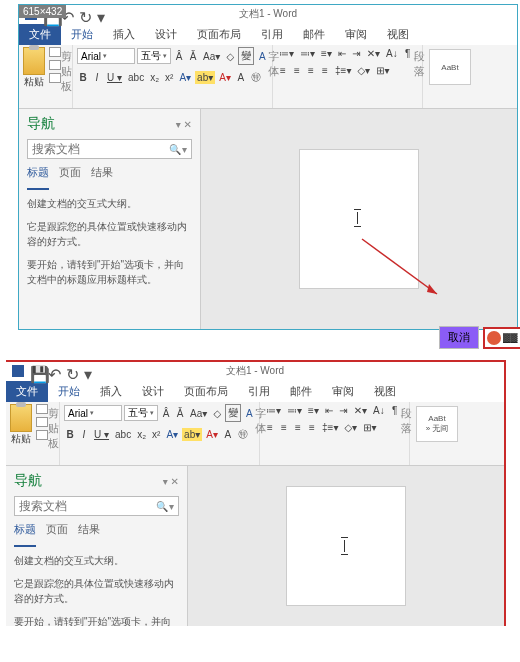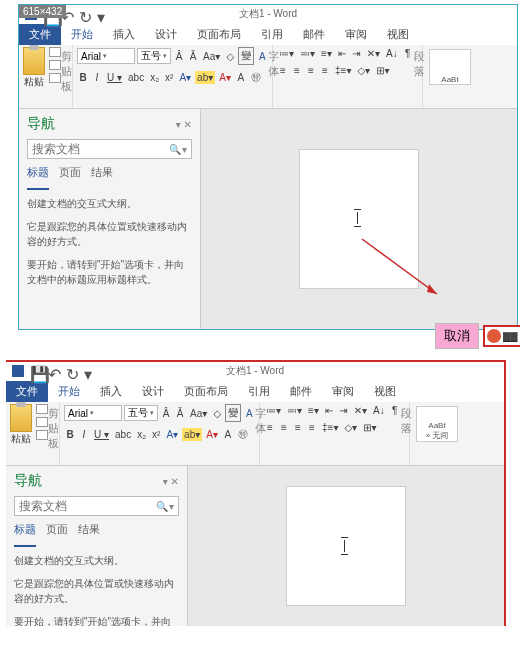--- a/index.html
+++ b/index.html
@@ -28,40 +28,40 @@
 .mini{width:12px;height:10px;display:inline-block;border:1px solid #999;background:#fff}
 .fontrow{display:flex;gap:2px;align-items:center}
 .sel{border:1px solid #bbb;background:#fff;font-size:10px;padding:0 3px;height:16px;display:flex;align-items:center;gap:2px}
 .caret{font-size:7px;color:#666}
 .rbtn{font-size:10px;color:#444;padding:1px 2px;min-width:12px;text-align:center}
 .rbtn.b{font-weight:bold}
 .rbtn.i{font-style:italic}
 .rbtn.u{text-decoration:underline}
 .pararow{display:flex;gap:2px;align-items:center}
 .styles{display:flex;gap:2px;padding:2px}
-.stylebox{width:42px;height:36px;border:1px solid #ccc;background:#fff;font-size:8px;display:flex;flex-direction:column;align-items:center;justify-content:flex-end;color:#555}
+.stylebox{width:42px;height:36px;border:1px solid #ccc;background:#fff;font-size:8px;display:flex;flex-direction:column;align-items:center;justify-content:center;color:#555}
 .body-area{display:flex;height:220px;background:#e8e8e8}
 .body-area.tall{height:160px}
 .navpane{width:182px;background:#f4f4f4;border-right:1px solid #ccc;padding:6px 8px;font-size:11px;color:#444}
 .nav-head{display:flex;justify-content:space-between;align-items:center}
 .nav-title{font-size:14px;color:#15803d}
 .search{margin:6px 0;border:1px solid #bbb;background:#fff;height:20px;display:flex;align-items:center;justify-content:space-between;padding:0 4px}
 .search input{border:none;outline:none;font-size:12px;width:120px}
 .navtabs{display:flex;gap:10px;font-size:11px;margin-bottom:6px}
 .navtabs .nt{color:#666;padding-bottom:8px}
 .navtabs .nt.active{color:#2b579a;border-bottom:2px solid #2b579a}
 .nav-text{font-size:10px;color:#555;line-height:1.5}
 .nav-text p{margin-bottom:8px}
 .docarea{flex:1;background:#e8e8e8;position:relative;display:flex;align-items:center;justify-content:center}
 .page{width:120px;height:140px;background:#fff;border:1px solid #ccc;position:relative}
 .cursor{position:absolute;top:45%;left:48%;width:1px;height:12px;background:#333}
 .cursor::before{content:"";position:absolute;top:-3px;left:-3px;width:7px;height:1px;background:#333}
 .cursor::after{content:"";position:absolute;bottom:-3px;left:-3px;width:7px;height:1px;background:#333}
 .cancel-pop{position:absolute;right:-10px;bottom:-20px;display:flex;align-items:center;gap:4px;z-index:3}
-.cancel-btn{background:#f9a8d4;border:1px solid #bbb;font-size:13px;padding:3px 8px}
+.cancel-btn{background:#8b5cf6;border:1px solid #bbb;font-size:11px;padding:3px 8px}
 .red-box{border:2px solid #c92a2a;padding:2px;background:#fff;display:flex;align-items:center;gap:2px}
 .red-dot{width:14px;height:14px;border-radius:50%;background:#e05a3a}
 .arrow{position:absolute;right:70px;bottom:25px;z-index:2;pointer-events:none}
 .ruler-mark{position:absolute;top:-2px;left:50%;width:30px;height:4px;background:#c92a2a}
 </style>
 </head>
 <body>
 
 <div class="shot shot1">
   <div class="dim-badge">615×432</div>

